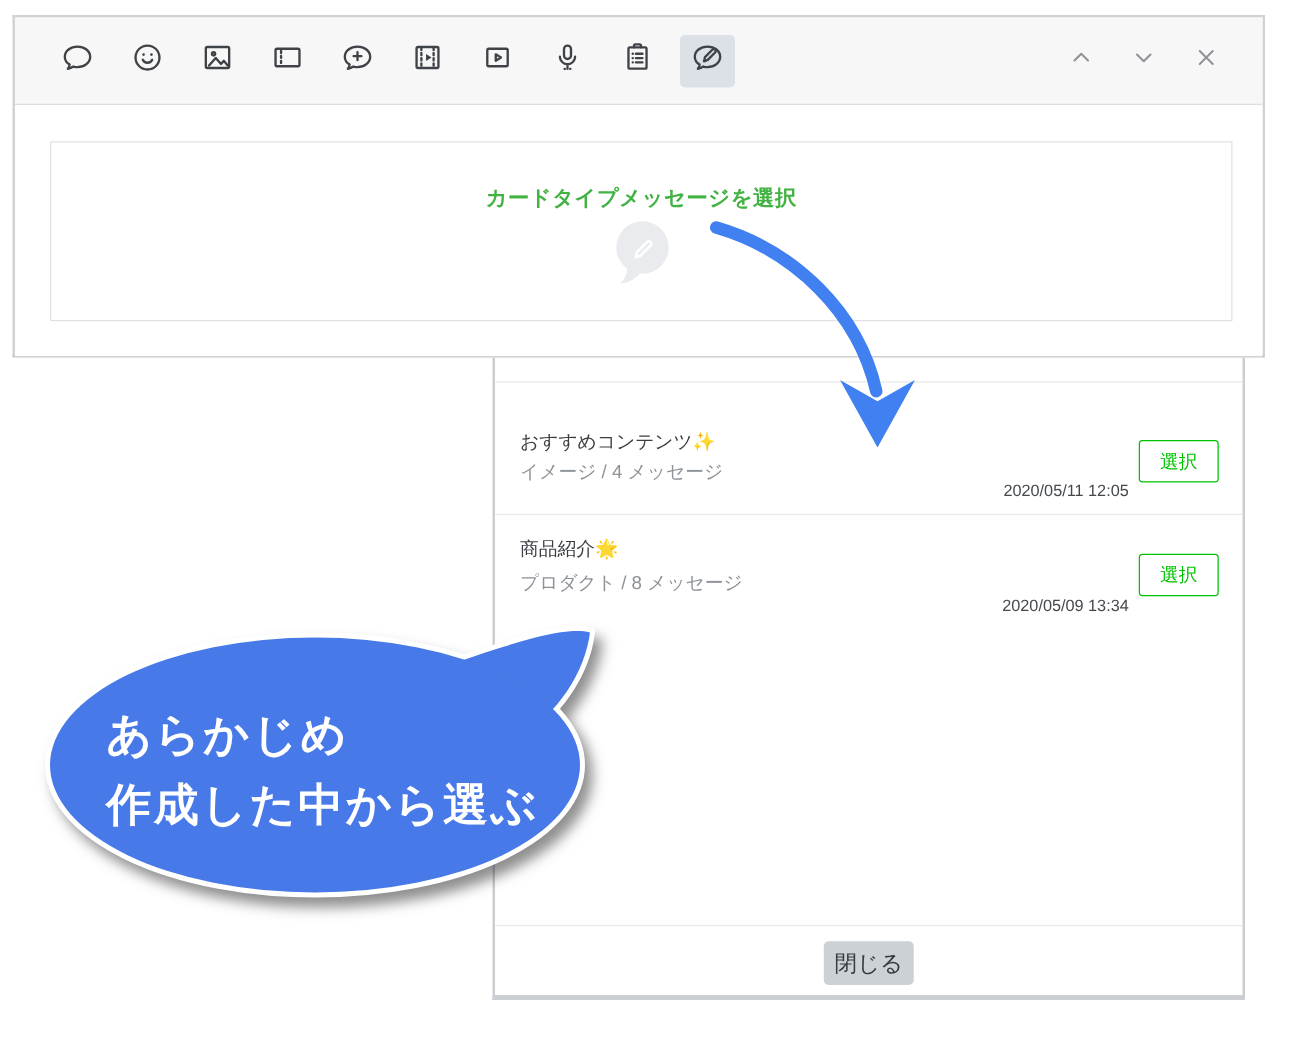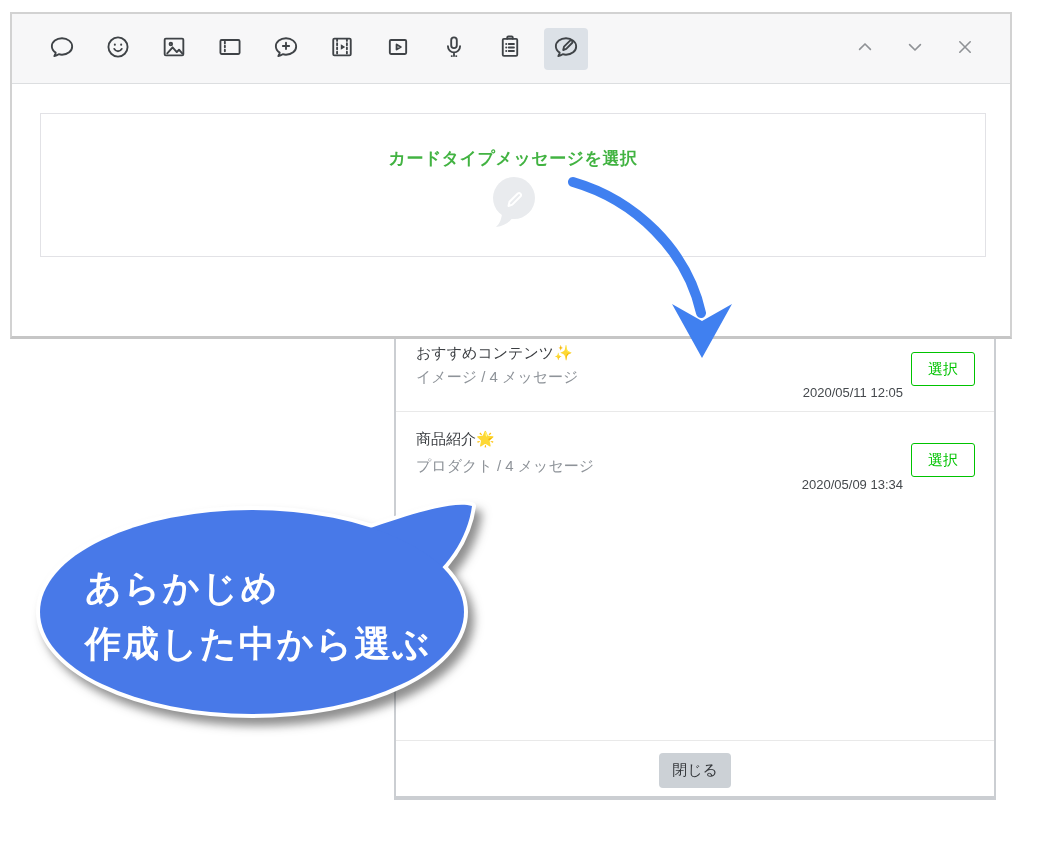--- a/index.html
+++ b/index.html
@@ -4,21 +4,21 @@
 <style>
   html,body{margin:0;padding:0;}
   body{
     width:1042px;height:849px;position:relative;overflow:hidden;
     background:#ffffff;
     font-family:"Liberation Sans","DejaVu Sans",sans-serif;
     color:#3b3e42;
   }
   
   .composer{
-    position:absolute;left:10px;top:12px;width:1002px;height:327px;
+    position:absolute;left:10px;top:12px;width:1002px;height:274px;
     background:#fff;border:2px solid #d2d2d2;border-bottom:3px solid #c6c6c6;
     box-sizing:border-box;z-index:2;
   }
   .toolbar{
     height:70px;background:#f7f7f8;border-bottom:1px solid #dcdee0;
     display:flex;align-items:center;padding-left:28px;box-sizing:border-box;
   }
   .icon-btn{
     width:44px;height:42px;margin-right:12px;border-radius:4px;
     display:flex;align-items:center;justify-content:center;cursor:pointer;
@@ -54,21 +54,21 @@
   .select-btn{
     position:absolute;right:19px;width:64px;height:34px;box-sizing:border-box;
     background:#fff;border:1px solid #00c300;border-radius:3px;color:#00c300;
     font-size:15px;font-family:inherit;cursor:pointer;padding:0;
   }
   .row-divider{position:absolute;left:0;right:0;height:1px;background:#e9e9e9;}
   .footer-divider{position:absolute;left:0;right:0;top:454px;height:1px;background:#e9e9e9;}
   .close-btn{
     position:absolute;left:50%;transform:translateX(-50%);top:467px;
     width:72px;height:35px;background:#ccd1d6;border:none;border-radius:4px;
-    color:#36393d;font-size:15px;font-family:inherit;cursor:pointer;
+    color:#36393d;font-size:18px;font-family:inherit;cursor:pointer;
   }
   
   .arrow-svg{position:absolute;left:555px;top:165px;width:190px;height:195px;z-index:5;pointer-events:none;}
   .bubble-wrap{position:absolute;left:20px;top:480px;width:490px;height:262px;z-index:6;pointer-events:none;}
   .bubble-svg{position:absolute;left:0;top:0;width:100%;height:100%;
     filter:drop-shadow(6px 8px 5px rgba(30,30,30,.5));}
   .bubble-text{
     position:absolute;left:65px;top:80px;color:#fff;font-weight:bold;
     font-size:36px;line-height:56px;letter-spacing:2px;white-space:nowrap;
   }
@@ -183,21 +183,21 @@
   <div class="m-row">
     <div class="m-title" style="top:58px">おすすめコンテンツ✨</div>
     <div class="m-meta" style="top:82px">イメージ / 4 メッセージ</div>
     <div class="m-time" style="top:99px">2020/05/11 12:05</div>
     <button class="select-btn" style="top:66px">選択</button>
     <div class="row-divider" style="top:125px"></div>
   </div>
 
   <div class="m-row">
     <div class="m-title" style="top:144px">商品紹介🌟</div>
-    <div class="m-meta" style="top:171px">プロダクト / 4 メッセージ</div>
+    <div class="m-meta" style="top:171px">プロダクト / 8 メッセージ</div>
     <div class="m-time" style="top:191px">2020/05/09 13:34</div>
     <button class="select-btn" style="top:157px">選択</button>
   </div>
 
   <div class="footer-divider"></div>
   <button class="close-btn">閉じる</button>
 </div>
 
 <svg class="arrow-svg" viewBox="0 0 190 195">
   <path d="M18 17 C 80 35, 132 85, 146 148" fill="none" stroke="#4080f0" stroke-width="10" stroke-linecap="round"></path>

